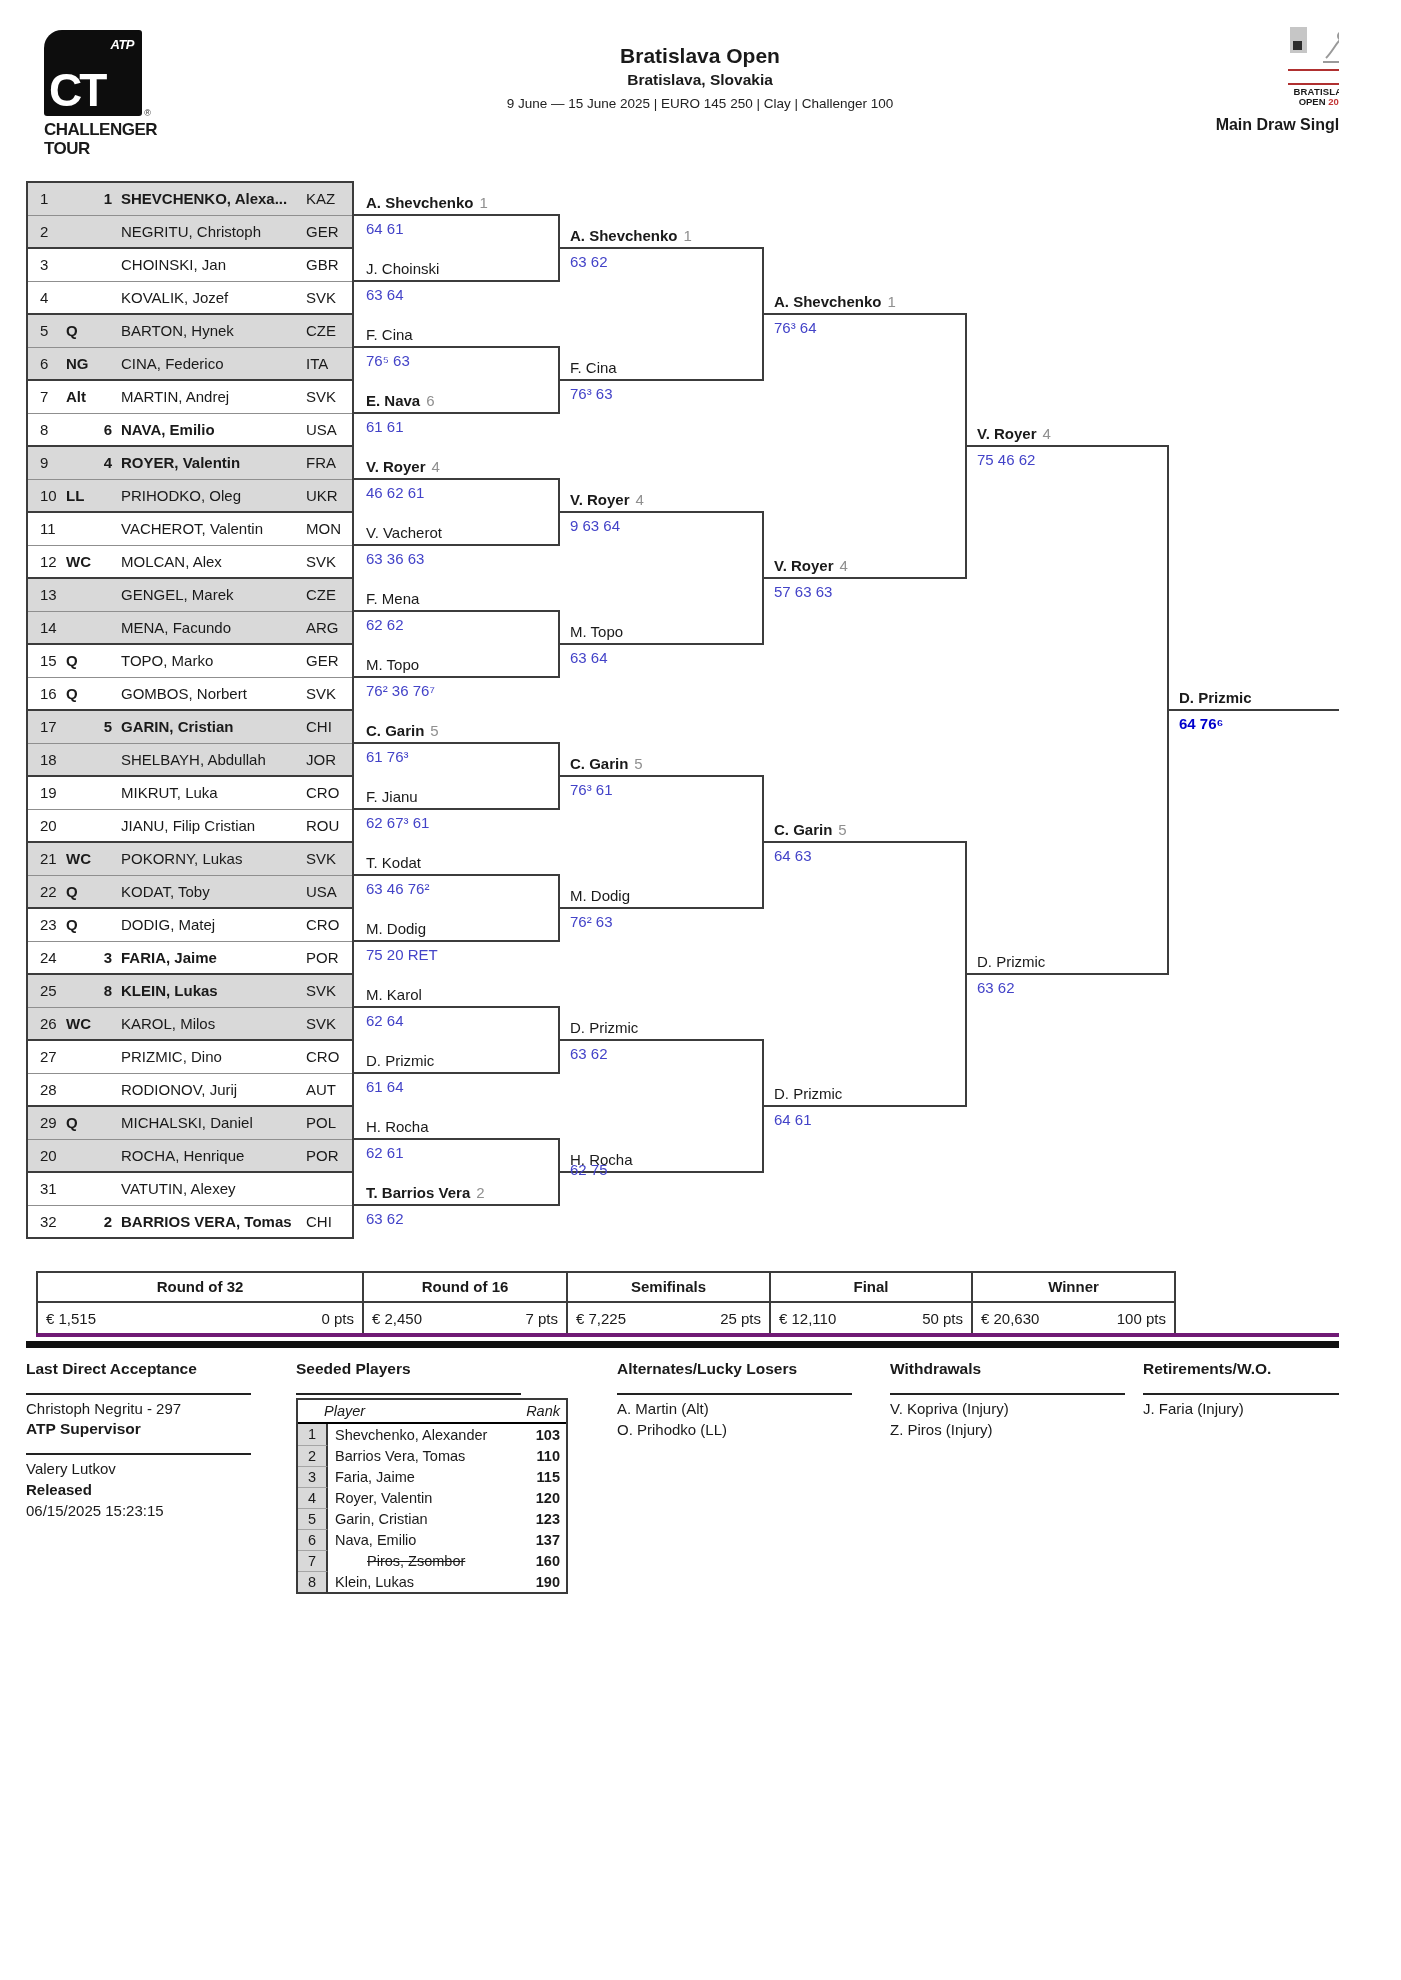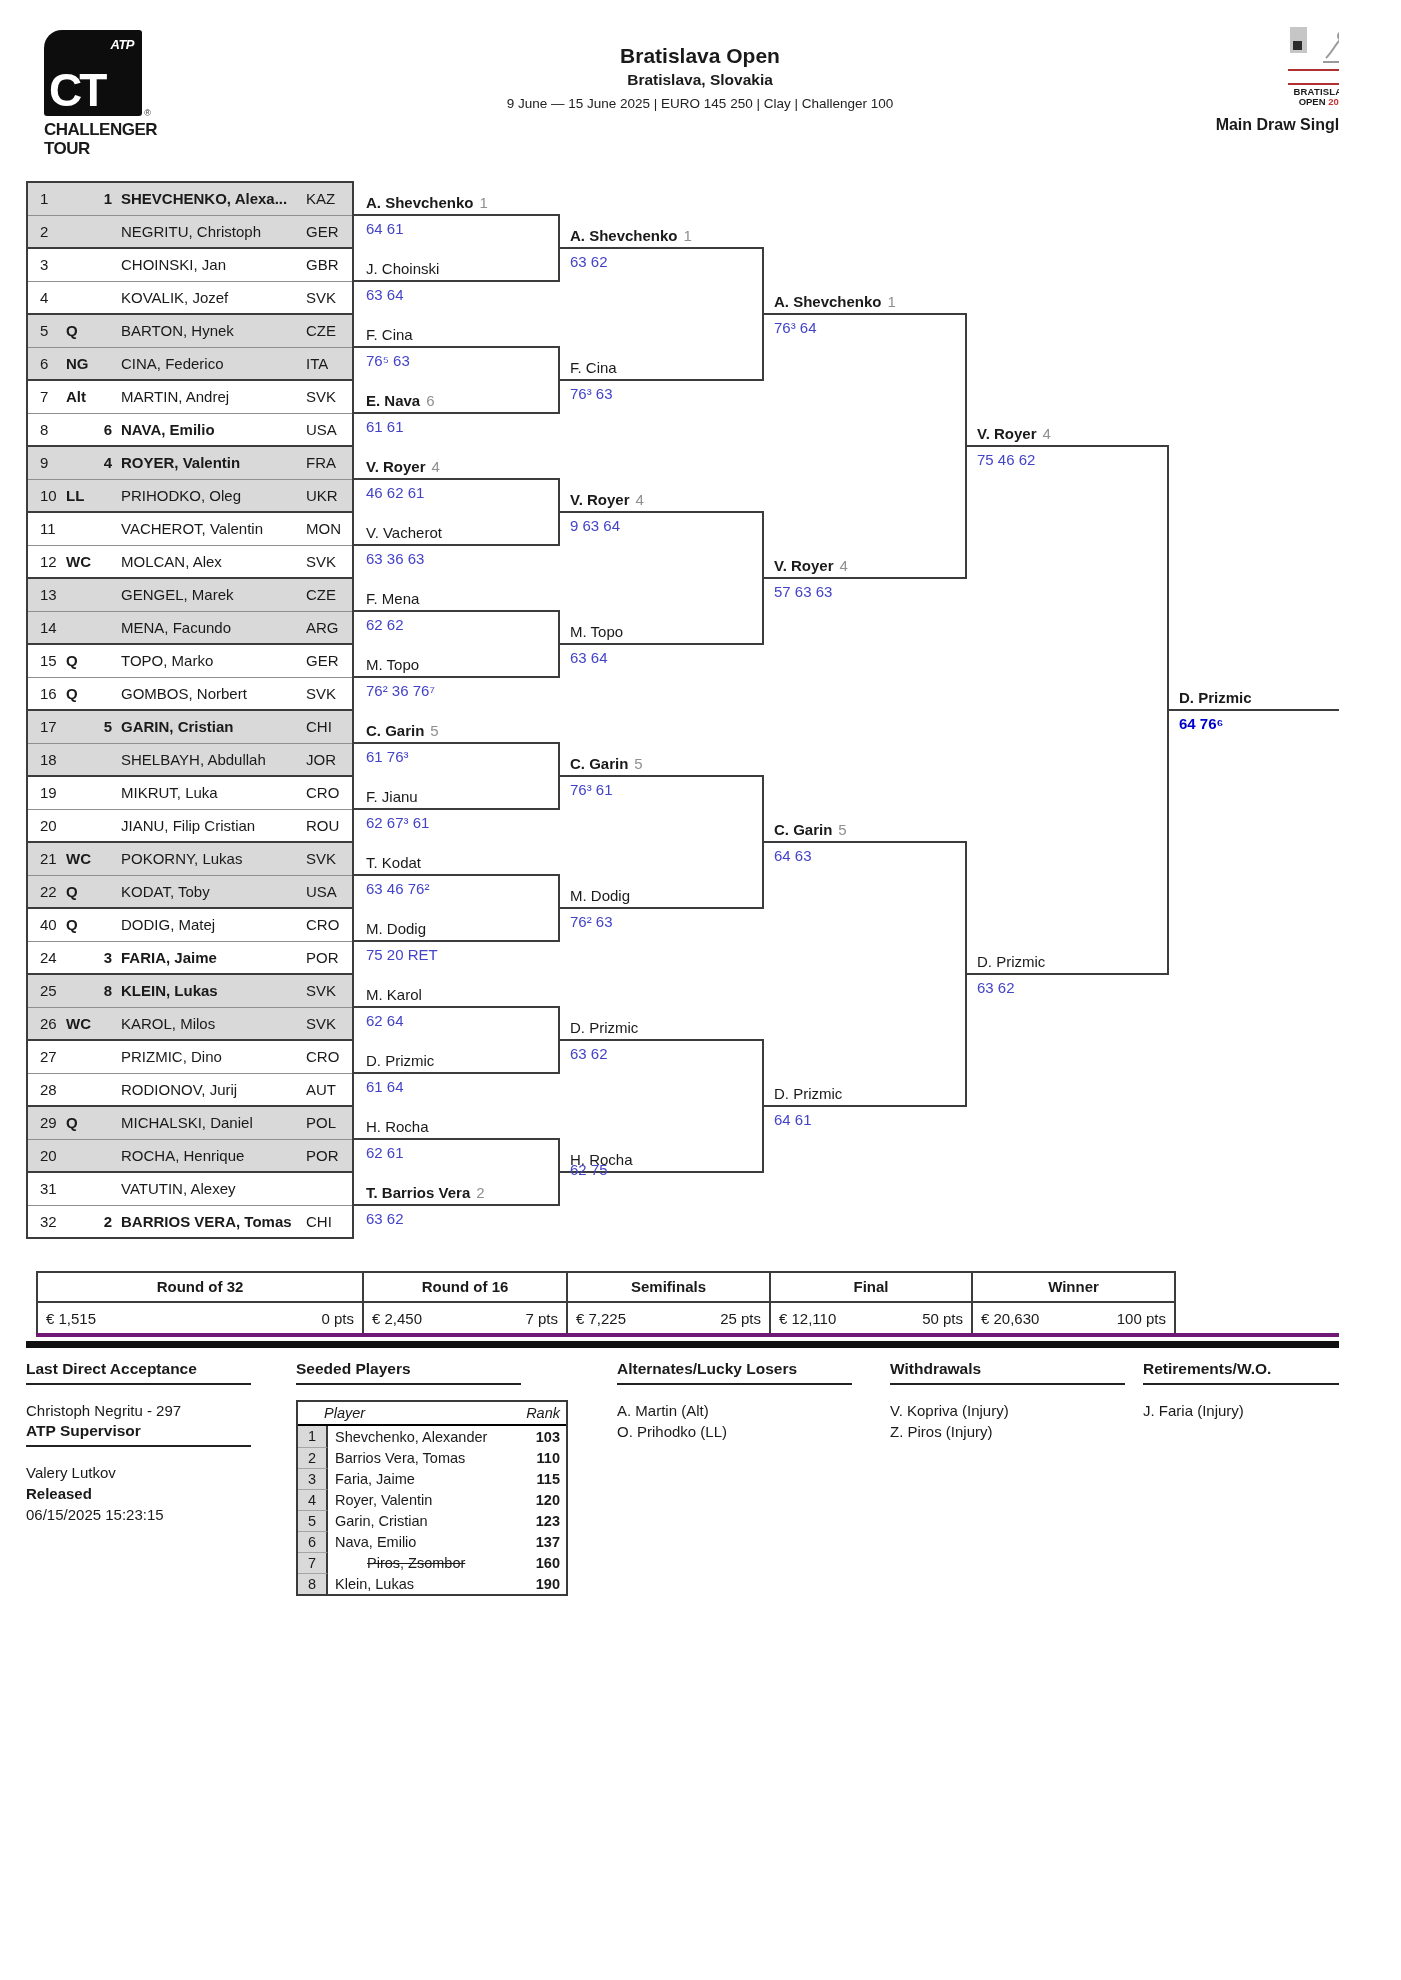--- a/index.html
+++ b/index.html
@@ -49,21 +49,21 @@
   .bw{font-weight:700;color:#0000cc;}
   
   #ptable{position:absolute;left:36px;top:1271px;width:1344px;display:flex;border-bottom:4px solid #701a75;box-sizing:content-box;}
   .pcell{box-sizing:border-box;border-top:2px solid #3c3c3c;border-right:2px solid #3c3c3c;}
   .pcell:first-child{border-left:2px solid #3c3c3c;}
   .ph{height:28px;line-height:28px;text-align:center;font-weight:700;font-size:15px;border-bottom:2px solid #3c3c3c;}
   .pv{height:30px;display:flex;justify-content:space-between;align-items:center;padding:0 8px;font-size:15px;}
   #heavybar{position:absolute;left:26px;top:1341px;width:1344px;height:7px;background:#101010;}
   
   .fblock{position:absolute;top:1360px;}
-  .fh{font-weight:700;font-size:15.5px;border-bottom:2px solid #222;padding-bottom:5px;width:225px;margin-bottom:15px;white-space:nowrap;}
+  .fh{font-weight:700;font-size:15.5px;border-bottom:2px solid #222;padding-bottom:15px;width:225px;margin-bottom:3px;white-space:nowrap;}
   .fi{font-size:15px;line-height:21px;white-space:nowrap;}
   .stbl{border:2px solid #3a3a3a;width:272px;box-sizing:border-box;margin-top:2px;}
   .srow{display:flex;height:21px;align-items:center;font-size:14.5px;white-space:nowrap;}
   .shead{height:22px;border-bottom:2px solid #000000;font-style:italic;}
   .sp-h{flex:1;padding-left:26px;}
   .snum{width:30px;flex:none;background:#d9d9d9;border-right:2px solid #3a3a3a;text-align:center;height:100%;line-height:21px;box-sizing:border-box;border-top:1px solid #a5a5a5;}
   .srow:nth-child(2) .snum{border-top:none;}
   .splayer{flex:1;padding-left:7px;}
   .srank{width:48px;text-align:right;font-weight:700;padding-right:6px;flex:none;}
   .rk-h{font-weight:400;}
@@ -281,21 +281,21 @@
       <div class="row">
           <span class="cpos">22</span>
           <span class="cst">Q</span>
           <span class="csd"></span>
           <span class="cnm">KODAT, Toby</span>
           <span class="cct">USA</span>
         </div>
     </div>
     <div class="pair">
       <div class="row">
-          <span class="cpos">40</span>
+          <span class="cpos">23</span>
           <span class="cst">Q</span>
           <span class="csd"></span>
           <span class="cnm">DODIG, Matej</span>
           <span class="cct">CRO</span>
         </div>
       <div class="row">
           <span class="cpos">24</span>
           <span class="cst"></span>
           <span class="csd">3</span>
           <span class="cnm b">FARIA, Jaime</span>

